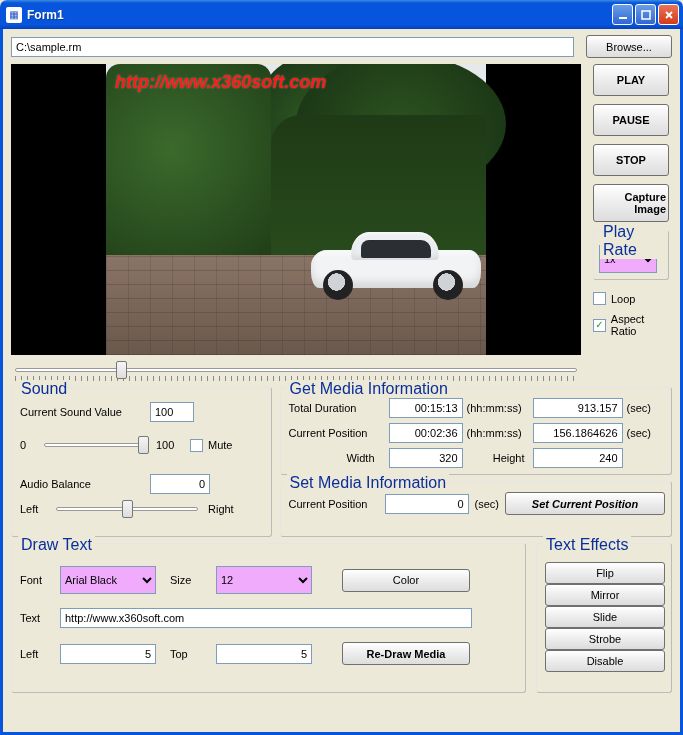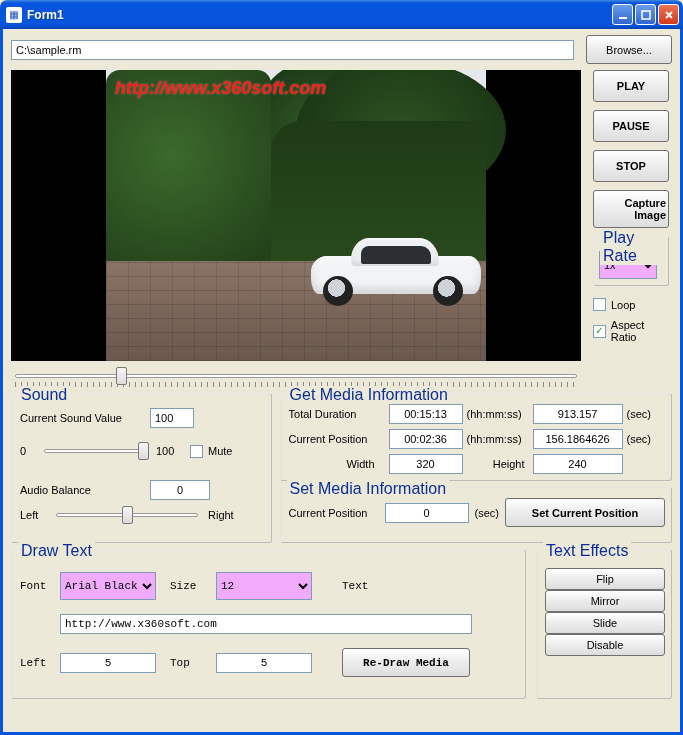--- a/index.html
+++ b/index.html
@@ -47,21 +47,21 @@
   position: relative;
 }
 .row { display: flex; align-items: center; }
 .path-input {
   flex: 1; height: 20px;
   border: 1px solid #7f9db9;
   padding: 1px 4px; font: inherit;
   background: #fff;
 }
 .btn {
-  height: 29px;
+  height: 23px;
   border: 1px solid #707070;
   background: linear-gradient(to bottom, #fff, #eee 45%, #ddd);
   border-radius: 3px;
   font: inherit;
   cursor: pointer;
   padding: 0 10px;
   display: inline-flex; align-items: center; justify-content: center;
 }
 .browse-btn { width: 86px; margin-left: 12px; }
 .main-row { display: flex; margin-top: 6px; }
@@ -132,21 +132,21 @@
 .thumb {
   position:absolute; top:2px; width:11px; height:18px;
   background: linear-gradient(#f5f5f5,#ddd);
   border:1px solid #777; border-radius:2px;
 }
 .select {
   height:28px; border:1px solid #7f9db9; font:inherit; background:#f0abfc;
 }
 .txt {
   height:20px; border:1px solid #7f9db9; font:inherit; background:#fff;
-  padding:1px 4px; text-align:center;
+  padding:1px 4px; text-align:right;
 }
 .lbl { color:#000; }
 .fs-sound { width: 266px; height: 150px; }
 .fs-getmedia { flex:1; height: 100px; margin-left:8px; }
 .fs-setmedia { flex:1; height:48px; margin-left:8px; }
 .fs-draw { width:520px; height:150px; }
 .fs-effects { flex:1; height:150px; margin-left:10px; }
 .eff-btn { width:120px; height:22px; }
 .footer-msg { color:#d00000; text-align:right; margin-top:4px; padding-right:4px; }
 .ralign { text-align:right; display:inline-block; }
@@ -293,54 +293,56 @@
           <span></span>
         </div>
       </div>
 
       <div class="fieldset fs-setmedia" style="margin-top:6px;">
         <span class="legend">Set Media Information</span>
         <div class="row" style="margin-top:2px;gap:6px;">
           <span class="lbl" style="width:90px;">Current Position</span>
           <input class="txt" style="width: 84px;" value="0">
           <span class="lbl">(sec)</span>
-          <button class="btn" style="width:160px;font-weight:bold;margin-left:auto;">Set Current Position</button>
+          <button class="btn" style="width:160px;font-weight:bold;margin-left:auto;font-style:italic;">Set Current Position</button>
         </div>
       </div>
     </div>
   </div>
 
   <div style="display:flex;margin-top:6px;">
 
     <div class="fieldset fs-draw">
       <span class="legend">Draw Text</span>
-      <div style="margin-top:14px;display:grid;grid-template-columns:40px 110px 46px 106px 20px 130px;row-gap:14px;align-items:center;font-family:Liberation Mono, monospace;">
+      <div style="margin-top:14px;display:grid;grid-template-columns:40px 110px 46px 106px 20px 130px;row-gap:14px;align-items:center;">
         <span class="lbl">Font</span>
         <select class="select" style="width:96px;"><option>Arial Black</option></select>
         <span class="lbl">Size</span>
         <select class="select" style="width:96px;"><option>12</option></select>
         <span></span>
+        <button class="btn" style="width:128px;">Color</button>
 
         <span class="lbl">Text</span>
         <input class="txt" style="grid-column: 2 / span 5; text-align: left; width: auto;" value="http://www.x360soft.com">
 
         <span class="lbl">Left</span>
         <input class="txt" style="width: 96px;" value="5">
         <span class="lbl">Top</span>
         <input class="txt" style="width: 96px;" value="5">
         <span></span>
         <button class="btn" style="width:128px;font-weight:bold;">Re-Draw Media</button>
       </div>
     </div>
 
     <div class="fieldset fs-effects">
       <span class="legend">Text Effects</span>
       <div style="display:flex;flex-direction:column;align-items:center;gap:0px;margin-top:10px;">
         <button class="btn eff-btn">Flip</button>
         <button class="btn eff-btn">Mirror</button>
         <button class="btn eff-btn">Slide</button>
+        <button class="btn eff-btn">Strobe</button>
         <button class="btn eff-btn">Disable</button>
       </div>
     </div>
   </div>
 
 
 </div>
 
 </body></html>

